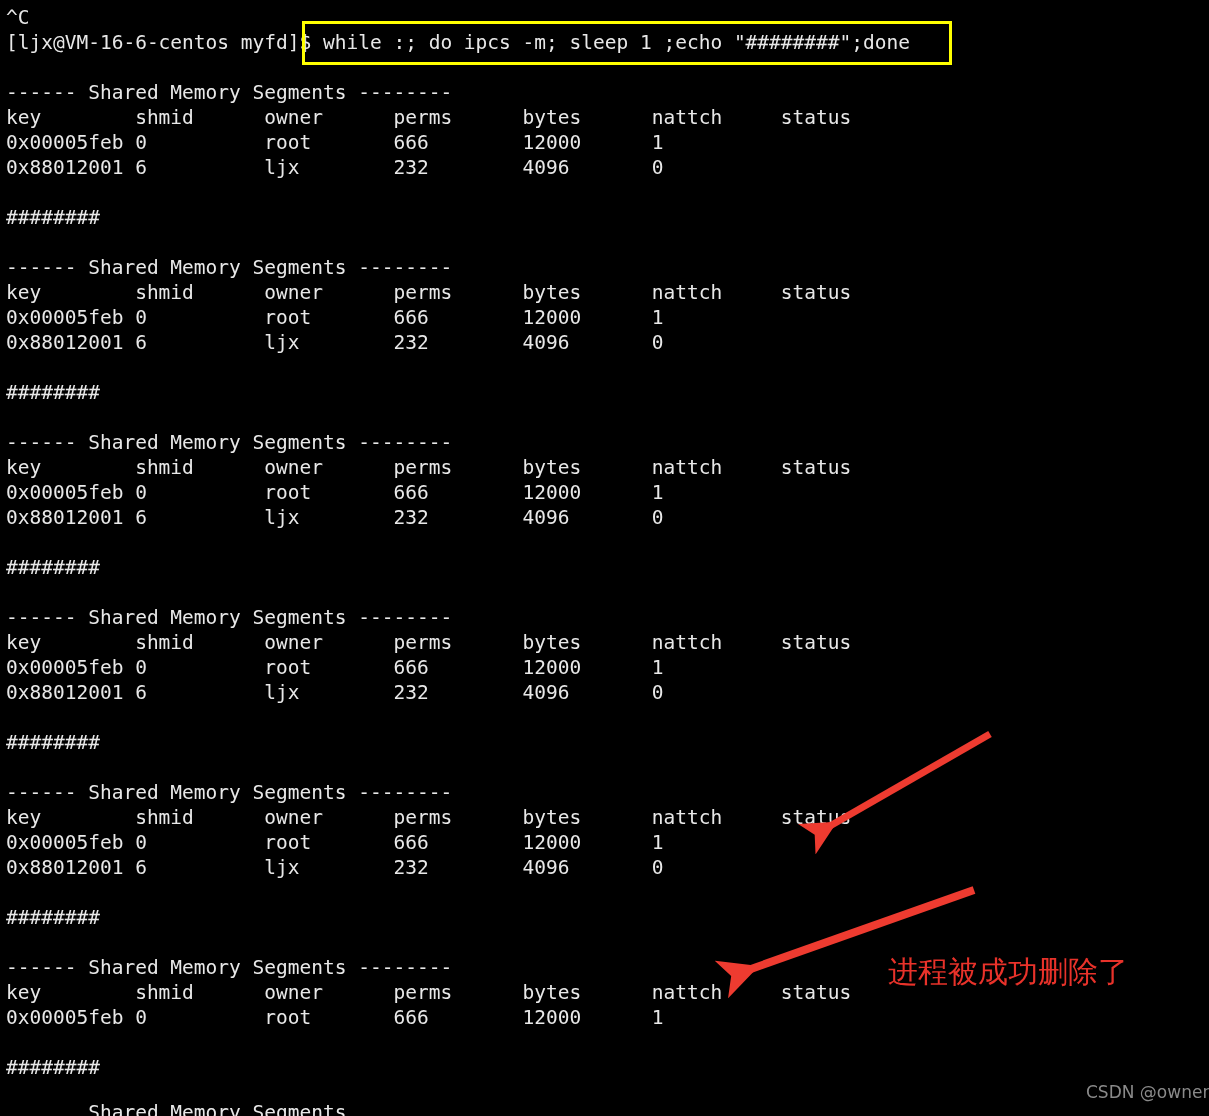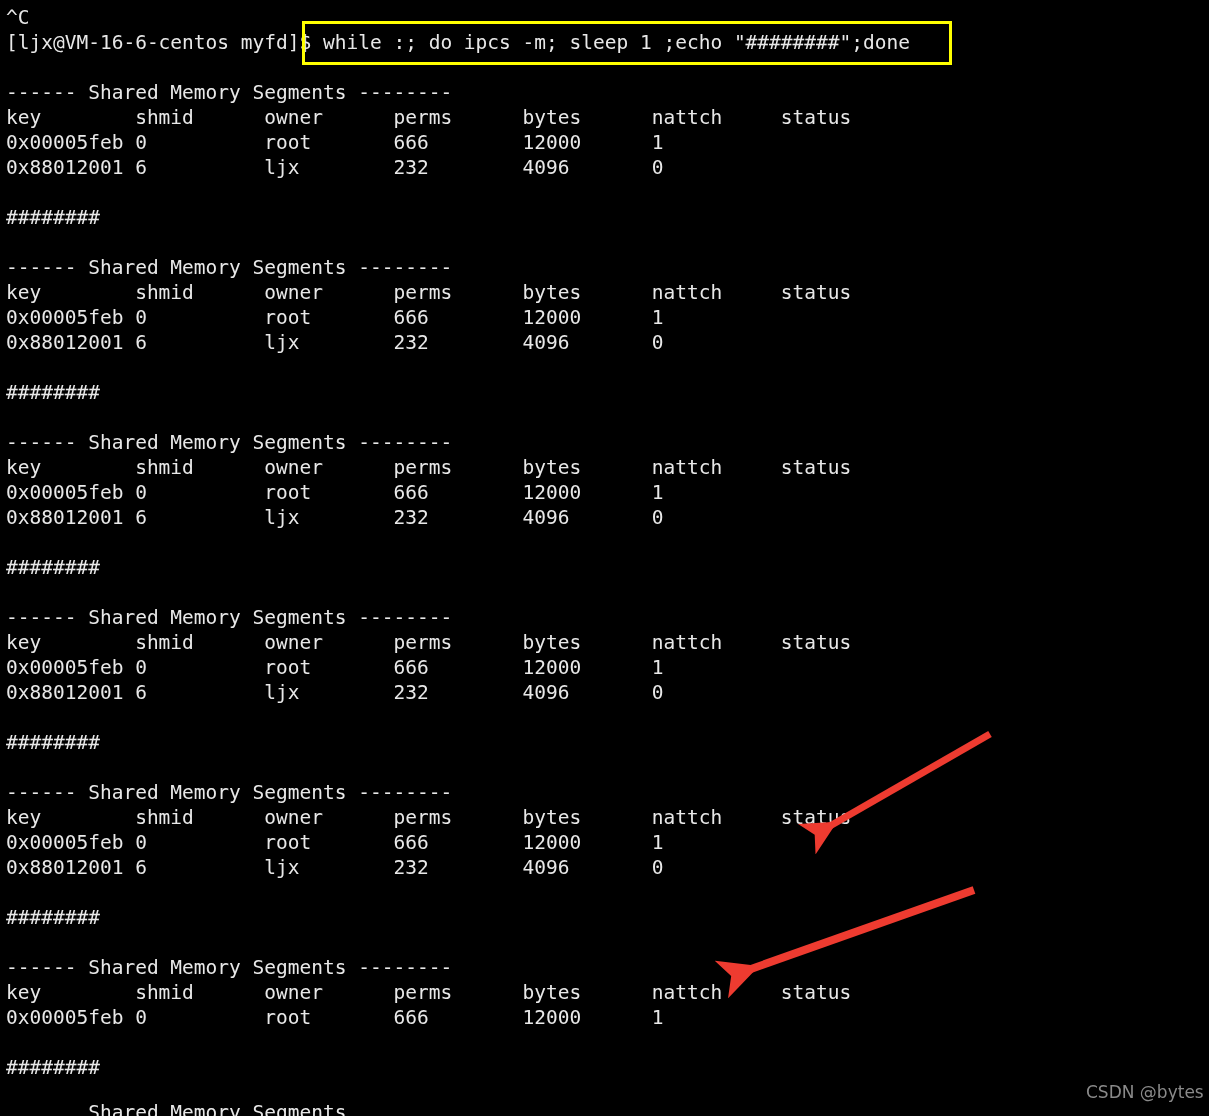--- a/index.html
+++ b/index.html
@@ -120,16 +120,17 @@
   <svg class="arrow-layer" width="1209" height="1116" viewBox="0 0 1209 1116" xmlns="http://www.w3.org/2000/svg">
     <defs>
       <marker id="ah" markerWidth="5" markerHeight="5" refX="2.2" refY="2.5" orient="auto" markerUnits="strokeWidth">
         <path d="M5,0 L0,2.5 L5,5 L3.7,2.5 Z" fill="#ee3b30"></path>
       </marker>
     </defs>
     <line id="arrow-0" x1="990" y1="734" x2="823.8031254958652" y2="829.5154451173189" stroke="#ee3b30" stroke-width="7" marker-end="url(#ah)"></line>
     <line id="arrow-1" x1="974" y1="890" x2="742.4836450264509" y2="971.9953757197986" stroke="#ee3b30" stroke-width="8" marker-end="url(#ah)"></line>
   </svg>
 
+  <div class="annotation-cn" style="color: rgb(232, 50, 42);">进程被成功删除了</div>
 
-  <div class="watermark">CSDN @bytes</div>
+  <div class="watermark">CSDN @owner</div>
 
 </div>
 
 </body></html>

